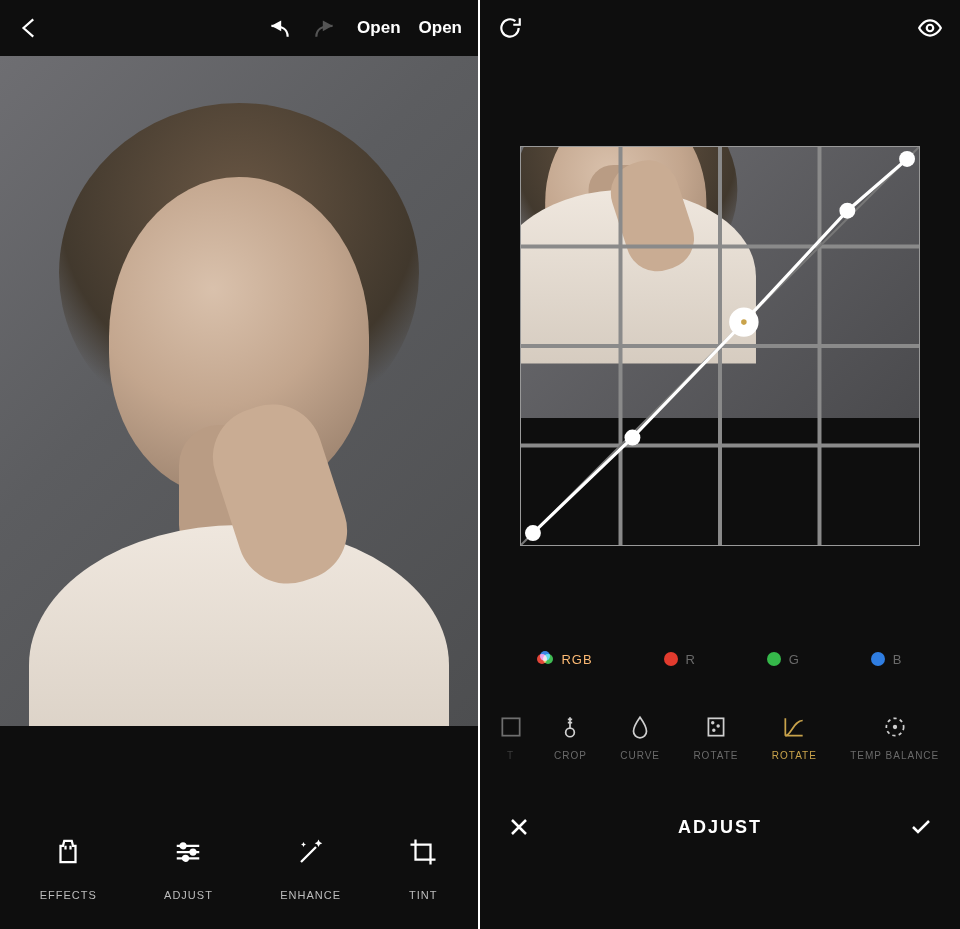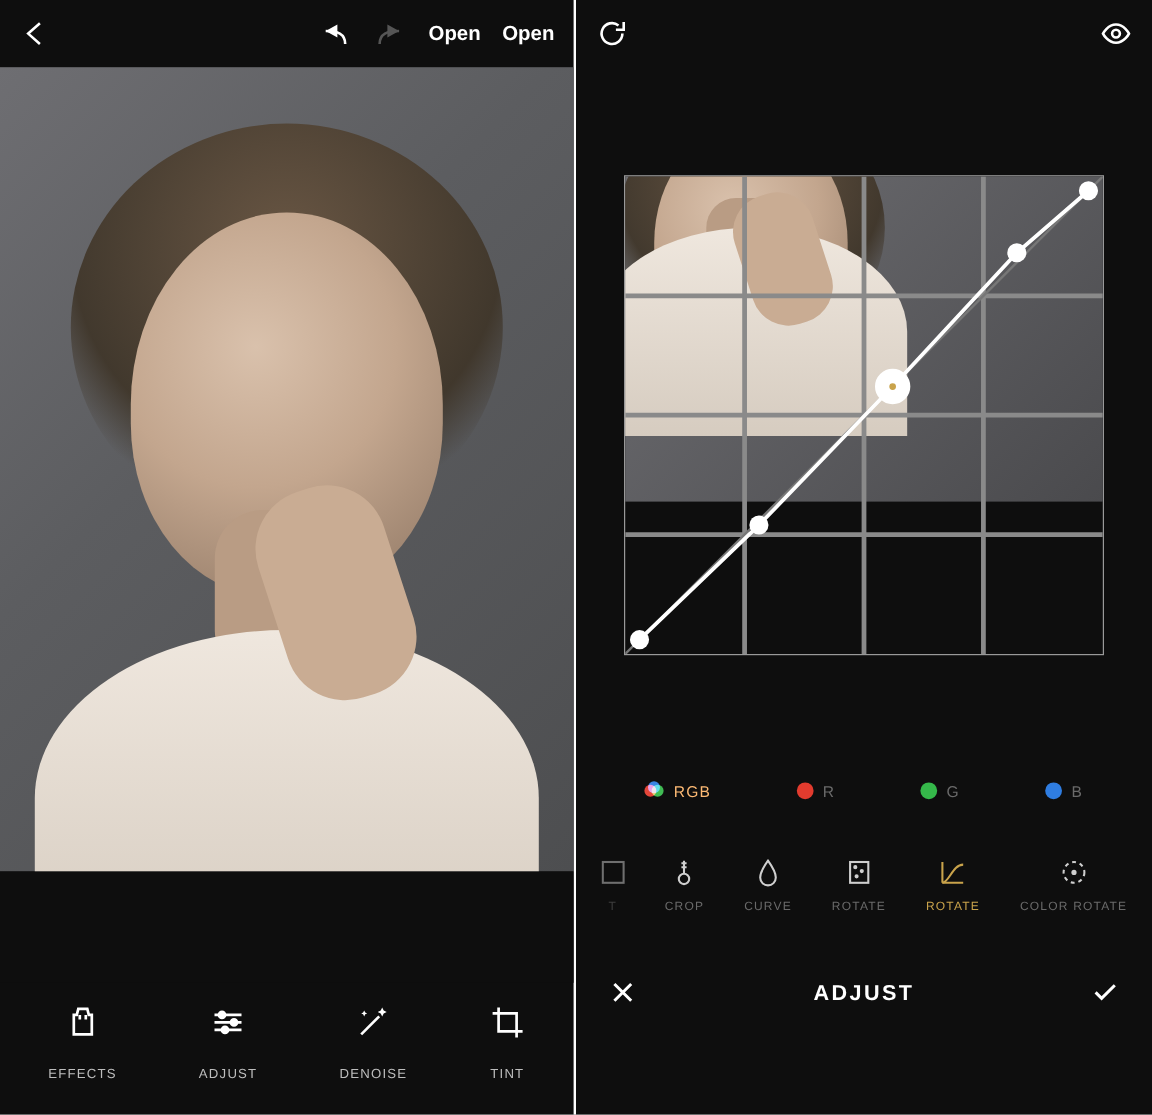--- a/index.html
+++ b/index.html
@@ -118,21 +118,21 @@
             <circle cx="16" cy="12" r="2" fill="#fff"></circle>
             <circle cx="10" cy="17" r="2" fill="#fff"></circle>
           </svg>
         <span class="tlabel">ADJUST</span>
       </div>
       <div class="tool">
         <svg viewBox="0 0 24 24">
             <path d="M4 20 L16 8"></path>
             <path d="M18 2l1 2 2 1-2 1-1 2-1-2-2-1 2-1zM6 4l.7 1.4L8 6l-1.3.6L6 8l-.7-1.4L4 6l1.3-.6z" fill="#fff" stroke="none"></path>
           </svg>
-        <span class="tlabel">DENOISE</span>
+        <span class="tlabel">ENHANCE</span>
       </div>
       <div class="tool">
         <svg viewBox="0 0 24 24">
             <path d="M6 2v16h16M2 6h16v16"></path>
           </svg>
         <span class="tlabel">TINT</span>
       </div>
     </div>
   </div>
 
@@ -247,21 +247,21 @@
             <path d="M4 20V4M4 20h16"></path>
             <path d="M4 20 C 9 20 12 6 20 6"></path>
           </svg>
         <span>ROTATE</span>
       </div>
       <div class="adjtool">
         <svg viewBox="0 0 24 24">
             <circle cx="12" cy="12" r="8" stroke-dasharray="3 3"></circle>
             <circle cx="12" cy="12" r="2" fill="#cfcfcf" stroke="none"></circle>
           </svg>
-        <span>COLOR ROTATE</span>
+        <span>TEMP BALANCE</span>
       </div>
     </div>
 
     <div class="confirm">
       <div class="cbtn">
         <svg viewBox="0 0 24 24">
             <path d="M5 5l14 14M19 5L5 19"></path>
           </svg>
       </div>
       <div class="title">ADJUST</div>

